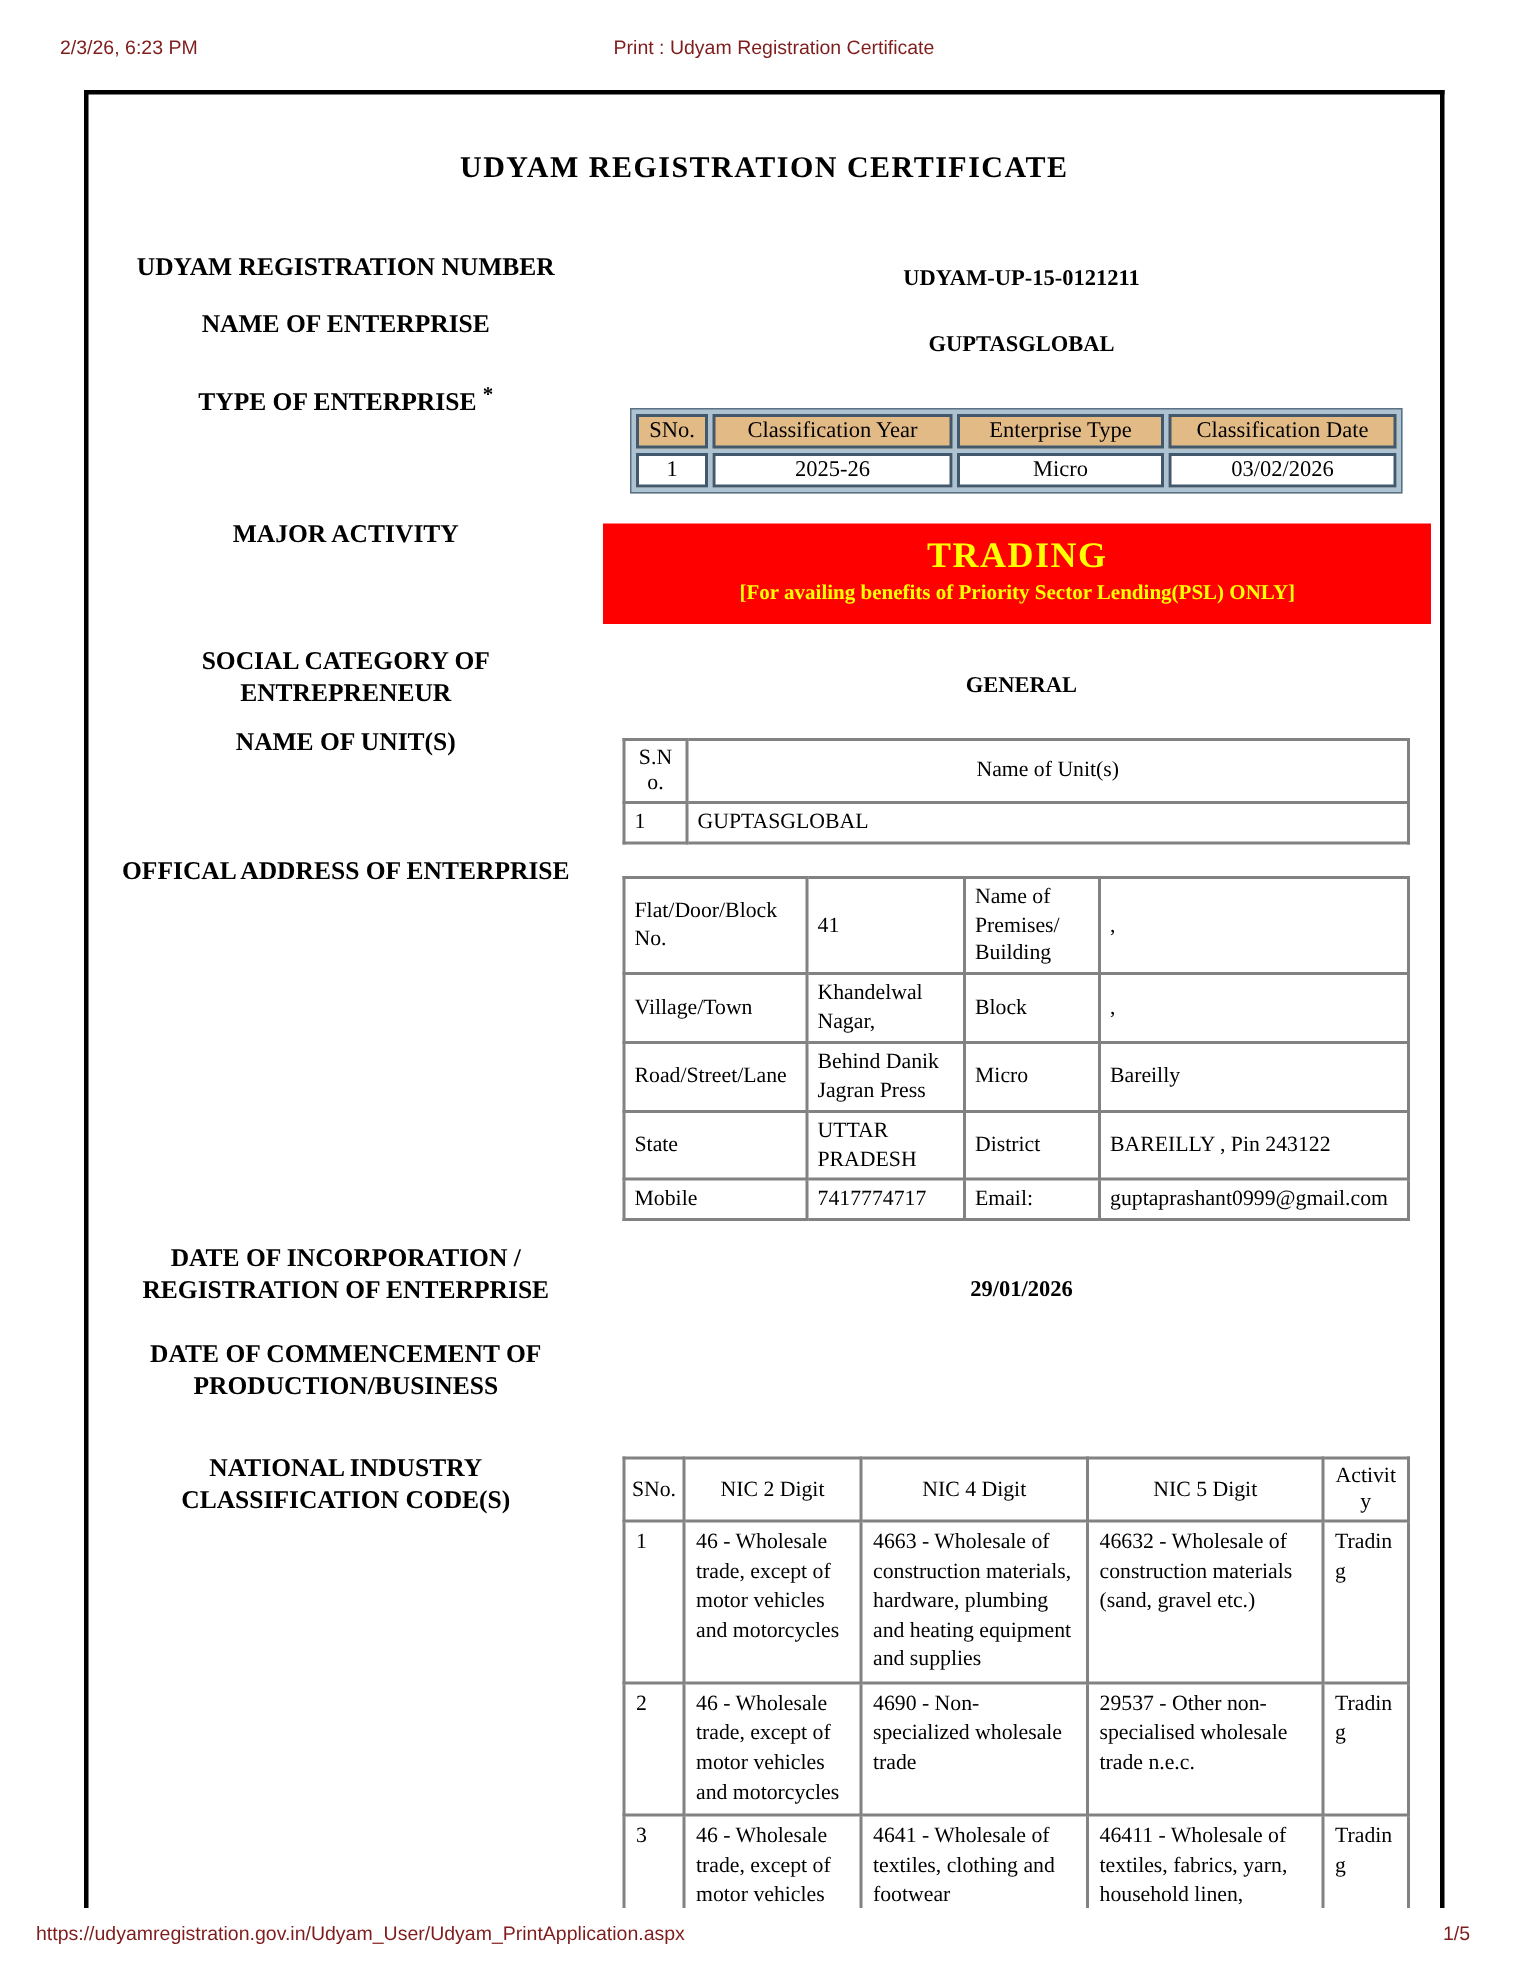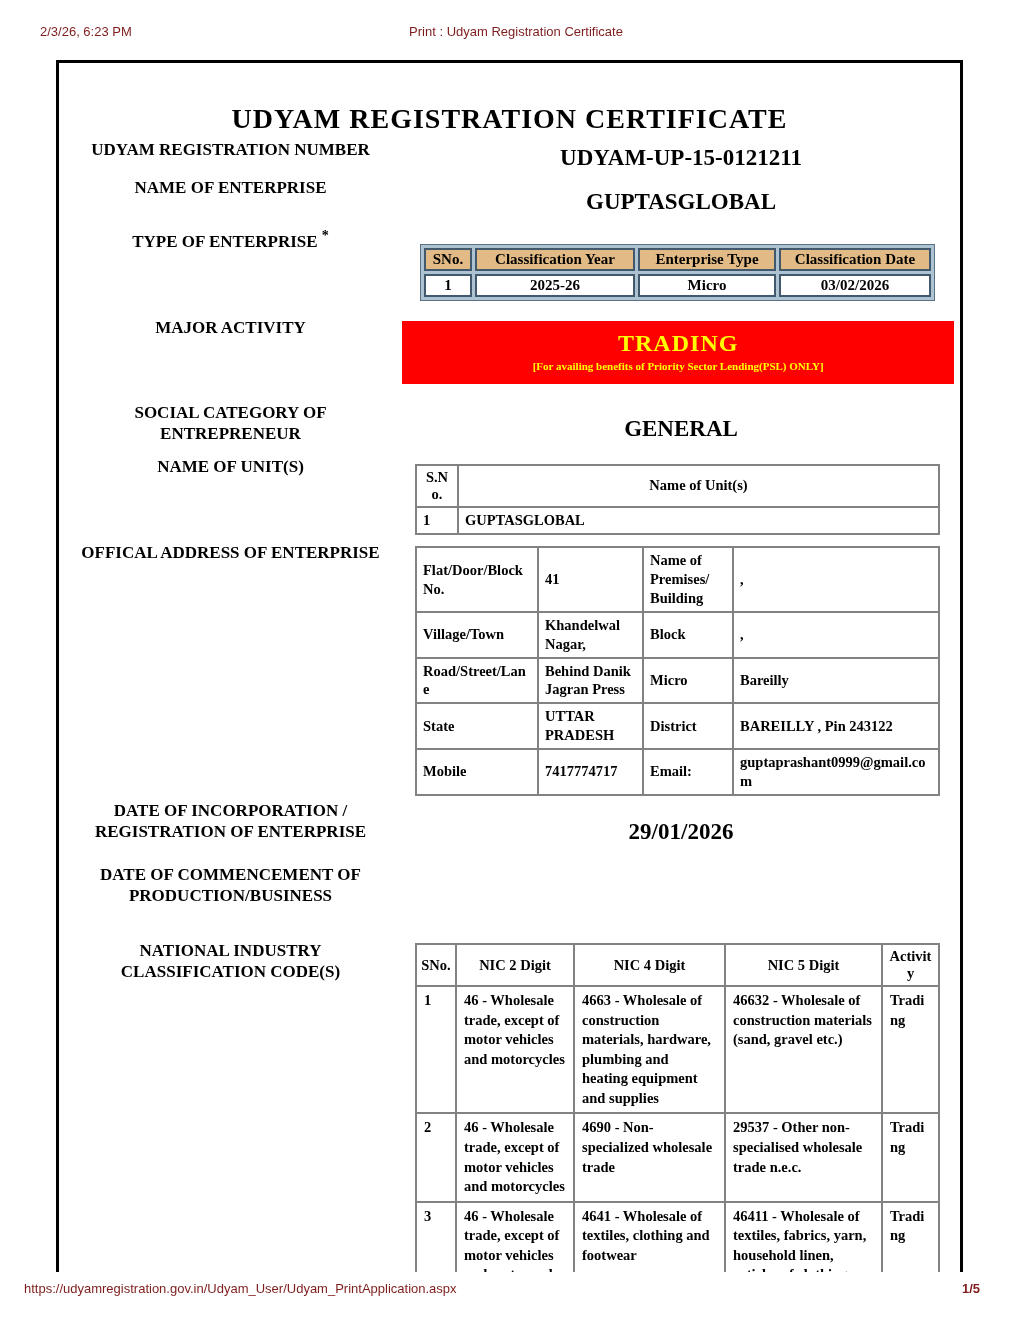--- a/index.html
+++ b/index.html
@@ -9,49 +9,49 @@
     --activity-bg:#ff0000;
     --activity-fg:#ffff00;
     --table-border-gray:#828282;
   }
   html,body{margin:0;padding:0;background:#ffffff;}
   body{width:1020px;height:1320px;position:relative;font-family:"Liberation Serif",serif;color:#000;}
   .print-meta{position:absolute;font-family:"Liberation Sans",sans-serif;font-size:13px;color:#7f1d1d;font-weight:400;}
   .pm-ts{left:40px;top:24px;}
   .pm-title{left:12px;right:0;top:24px;text-align:center;}
   .pm-url{left:24px;top:1281px;}
-  .pm-page{right:40px;top:1281px;font-weight:bold;}
+  .pm-page{right:40px;top:1281px;}
 
   .page-box{position:absolute;left:56px;top:60px;width:907px;height:1212px;box-sizing:border-box;
     border:3px solid #000;border-bottom:none;overflow:hidden;font-weight:bold;}
-  .cert-title{margin:0;height:76px;box-sizing:border-box;padding-top:40px;text-align:center;
-    font-size:28px;letter-spacing:1px;font-weight:bold;}
+  .cert-title{margin:14px;height:76px;box-sizing:border-box;padding-top:24px;text-align:center;
+    font-size:20px;letter-spacing:1px;font-weight:bold;}
   .row{display:flex;}
   .lbl-col{flex:0 0 343px;display:flex;align-items:flex-start;justify-content:center;}
   .lbl{font-size:17px;text-align:center;white-space:pre-line;line-height:1.25;}
   .lbl sup{font-size:14px;}
   .val-col{flex:1;display:flex;align-items:center;justify-content:center;}
   .val-col.left{justify-content:flex-start;align-items:center;}
-  .val{font-size:23px;}
+  .val{font-size:15px;}
 
   .r-regnum{height:38px}
   .r-name{height:50px}
   .r-type{height:90px}
   .r-activity{height:85px}
   .r-social{height:54px}
   .r-unit{height:86px}
   .r-address{height:258px}
   .r-incorp{height:64px}
   .r-commence{height:64px}
   .r-nic{align-items:flex-start;}
   .r-nic .lbl-col{padding-top:12px;}
   .r-nic .val-col{padding-top:15px;}
 
   table{border-collapse:collapse;table-layout:fixed;}
-  th,td{font-weight:bold;overflow-wrap:break-word;}
+  th,td{font-weight:normal;overflow-wrap:break-word;}
 
   .cls-table{border-collapse:separate;border-spacing:3px;background:var(--cls-border-light);
     border:1px solid #5a7283;margin-left:18px;width:515px;font-size:15px;}
   .cls-table th,.cls-table td{border:2px solid var(--cls-border-dark);padding:1px 4px;text-align:center;}
   .cls-table th{background:var(--cls-header-bg);}
   .cls-table td{background:#ffffff;}
 
   .gray-table{margin-left:13px;width:525px;font-size:14.5px;background:#fff;}
   .gray-table th,.gray-table td{border:2px solid var(--table-border-gray);}
 
@@ -60,21 +60,21 @@
 
   .addr-table td{padding:3px 6px;text-align:left;vertical-align:middle;line-height:1.3;}
 
   .nic-table th{padding:3px 4px;text-align:center;}
   .nic-table td{padding:4px 7px;text-align:left;vertical-align:top;line-height:1.35;}
   .nic-table tbody tr:last-child td{padding-bottom:42px;}
 
   .activity-box{width:99%;margin-top:4px;box-sizing:border-box;background:var(--activity-bg);
     color:var(--activity-fg);text-align:center;padding:9px 4px 12px;align-self:flex-start;}
   .activity-main{font-size:24px;letter-spacing:1px;}
-  .activity-note{font-size:11px;margin-top:3px;}
+  .activity-note{font-size:14px;margin-top:3px;}
 </style>
 </head>
 <body>
 
 <div>
   <div class="print-meta pm-ts">2/3/26, 6:23 PM</div>
   <div class="print-meta pm-title">Print : Udyam Registration Certificate</div>
 
   <div class="page-box">
 

